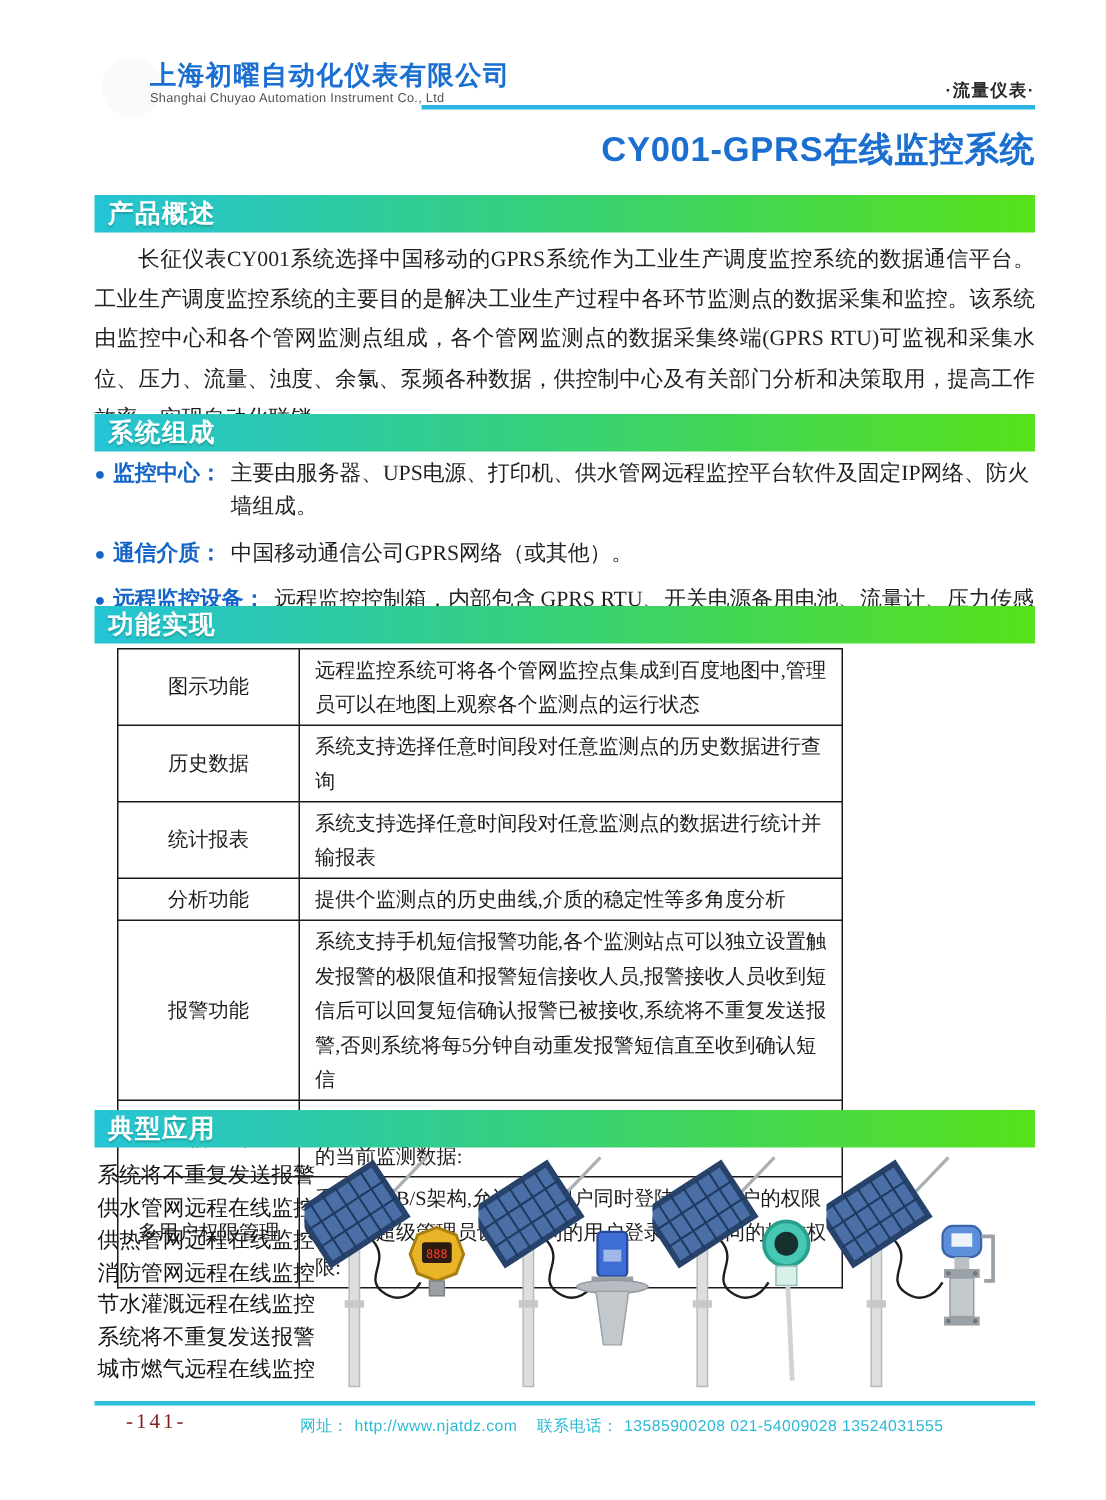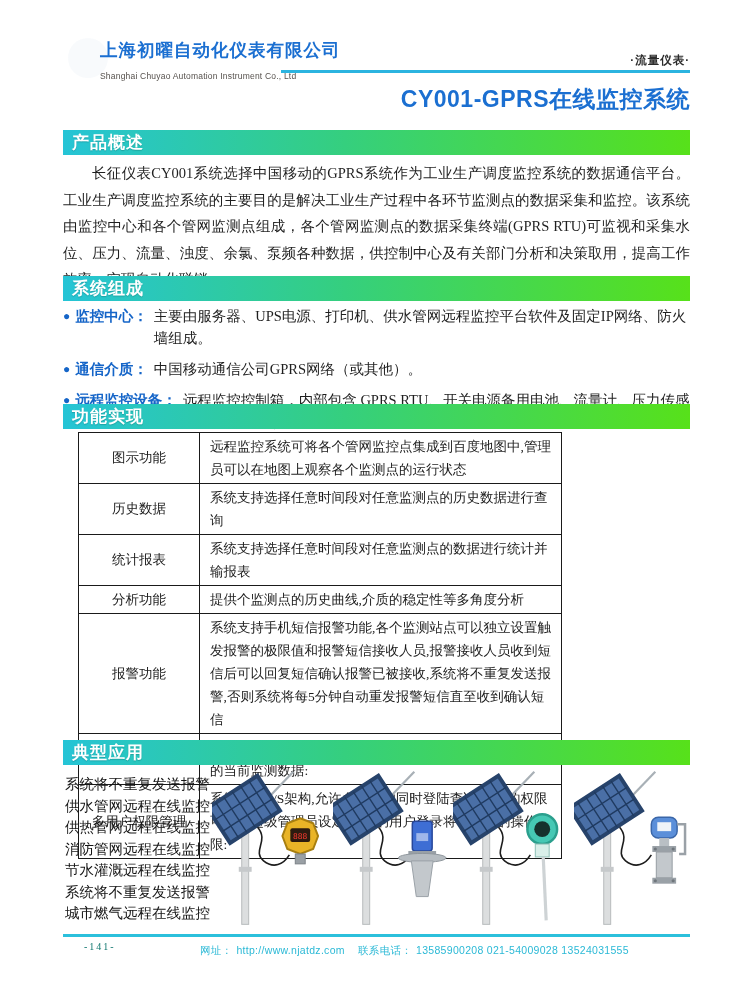--- a/index.html
+++ b/index.html
@@ -14,21 +14,21 @@
   
   .watermark{
     position:absolute;left:68px;top:38px;width:40px;height:40px;border-radius:50%;
     background:#9fb8d8;opacity:0.07;
   }
   .logo-block{position:absolute;left:100px;top:40px;line-height:1.15;}
   .company-cn{
     font-size:17.5px;font-weight:bold;color:#1b6fd1;letter-spacing:1px;
     font-family:"Liberation Serif","DejaVu Serif",serif;
   }
-  .company-en{font-size:8.5px;color:#56514d;letter-spacing:0.2px;margin-top:12px;}
+  .company-en{font-size:8.5px;color:#56514d;letter-spacing:0.2px;margin-top:1px;}
   .category{
     position:absolute;right:47px;top:53px;font-size:11.5px;color:#2b2b2b;
     font-weight:bold;letter-spacing:1px;
   }
   .header-rule{
     position:absolute;left:281px;right:47px;top:70px;height:3px;background:#2bb4e0;
   }
   .doc-title{
     position:absolute;right:47px;top:84px;font-size:23px;font-weight:bold;color:#1b6fd1;
     letter-spacing:0.5px;
@@ -70,30 +70,30 @@
   .features-table td{border:1px solid #1a1a1a;vertical-align:middle;}
   .feat-name{width:108px;text-align:center;padding:2px 6px;line-height:20px;}
   .feat-desc{padding:2px 10px;line-height:23px;text-align:left;}
   
   .apps-list{
     position:absolute;left:65px;top:774px;width:150px;
     font-family:"Liberation Serif","DejaVu Serif",serif;font-size:14.5px;color:#141414;
     line-height:21.5px;font-weight:500;
   }
   .devices-row{
-    position:absolute;left:212px;top:768px;width:478px;height:162px;
-    display:flex;justify-content:space-between;
+    position:absolute;left:196px;top:768px;width:478px;height:162px;
+    display:flex;justify-content:center;
   }
   .device{width:116px;height:160px;}
   
   .footer-rule{
     position:absolute;left:63px;right:47px;top:934px;height:2.5px;background:#2bc0dc;
   }
   .page-number{
-    position:absolute;left:84px;top:941px;font-size:10px;color:#0f766e;
+    position:absolute;left:84px;top:941px;font-size:14px;color:#7f1d1d;
     letter-spacing:2px;font-family:"Liberation Serif","DejaVu Serif",serif;
   }
   .footer-contact{
     position:absolute;left:200px;top:944px;font-size:10.5px;color:#2bb9d6;
     letter-spacing:0.3px;white-space:nowrap;
   }
   .footer-contact span{margin-right:4px;}
 </style>
 </head>
 <body>

